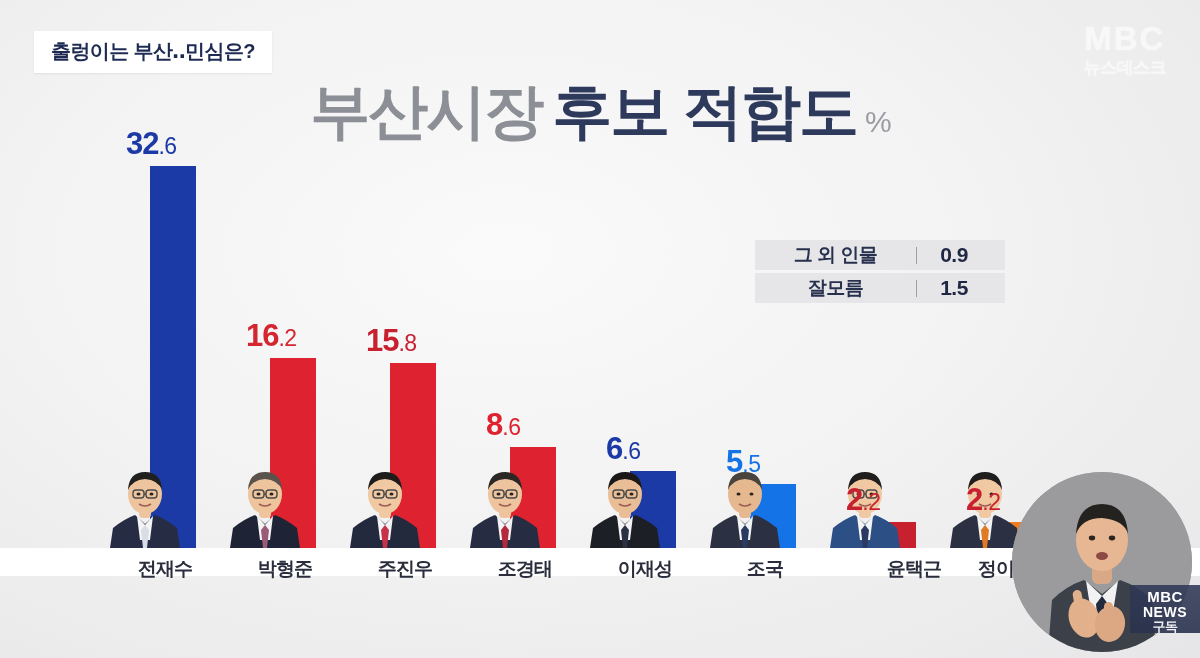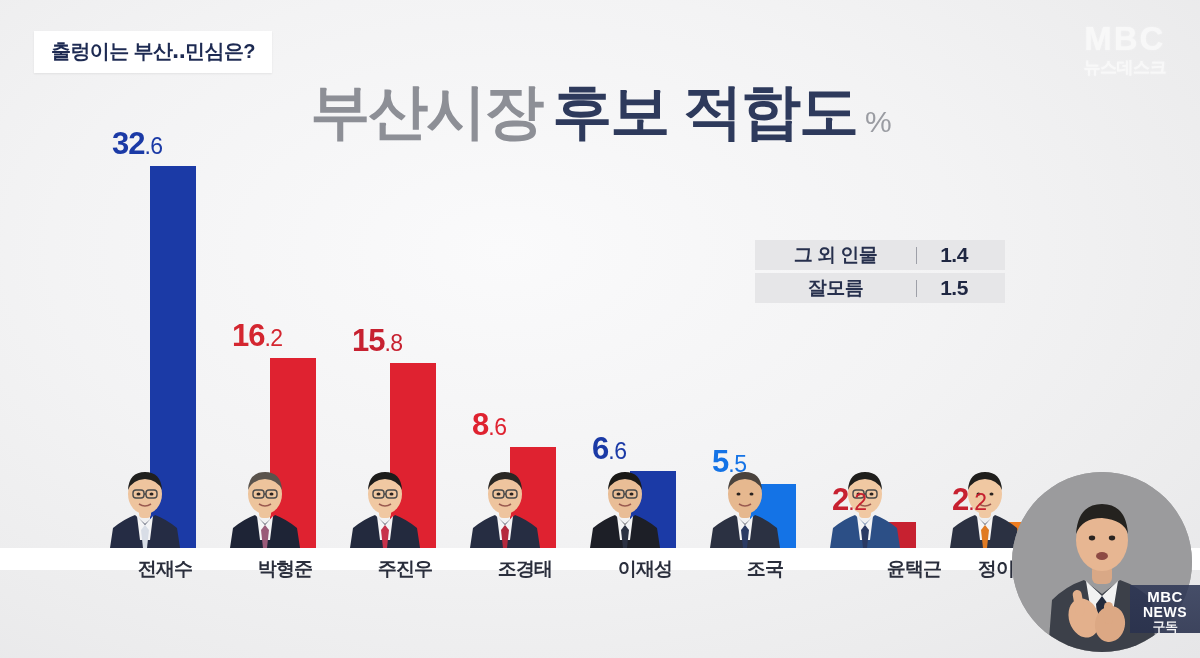--- a/index.html
+++ b/index.html
@@ -91,38 +91,38 @@
     position: absolute; bottom: 0;
     width: 106px;
   }
   
   .bar {
     position: absolute; bottom: 0; left: 38px;
     width: 46px;
   }
   
   .vlabel {
-    position: absolute; left: 0;
+    position: absolute; left: 14px;
     white-space: nowrap; line-height: 1;
   }
   .vlabel .whole { font-size: 31px; font-weight: bold; letter-spacing: -1px; }
   .vlabel .dec   { font-size: 23px; font-weight: normal; letter-spacing: -0.5px; }
 
   
   .photo {
     position: absolute; bottom: 0; left: -4px;
     width: 74px; height: 76px;
     overflow: hidden;
   }
   .photo svg { display: block; }
 
   
   #name-strip {
     position: absolute; left: 0; top: 548px;
-    width: 1200px; height: 22px;
+    width: 1200px; height: 28px;
     background: #ffffff;
   }
   .nm {
     position: absolute; top: 8px;
     width: 106px; text-align: center;
     font-size: 19px; font-weight: bold; color: #2a2e3c;
     letter-spacing: -0.8px;
   }
 
   
@@ -161,21 +161,21 @@
   </div>
 
   <div id="chart-title">
     <span class="t-gray">부산시장</span><span class="t-navy">후보 적합도</span><span class="t-pct">%</span>
   </div>
 
   <div id="side-table">
     <div class="st-row">
       <div class="st-label">그 외 인물</div>
       <div class="st-div"></div>
-      <div class="st-val">1.4</div>
+      <div class="st-val">0.9</div>
     </div>
     <div class="st-row">
       <div class="st-label">잘모름</div>
       <div class="st-div"></div>
       <div class="st-val">1.5</div>
     </div>
   </div>
 
   <div id="plot">
       <div class="col" style="left: 112px; height: 548px;">

